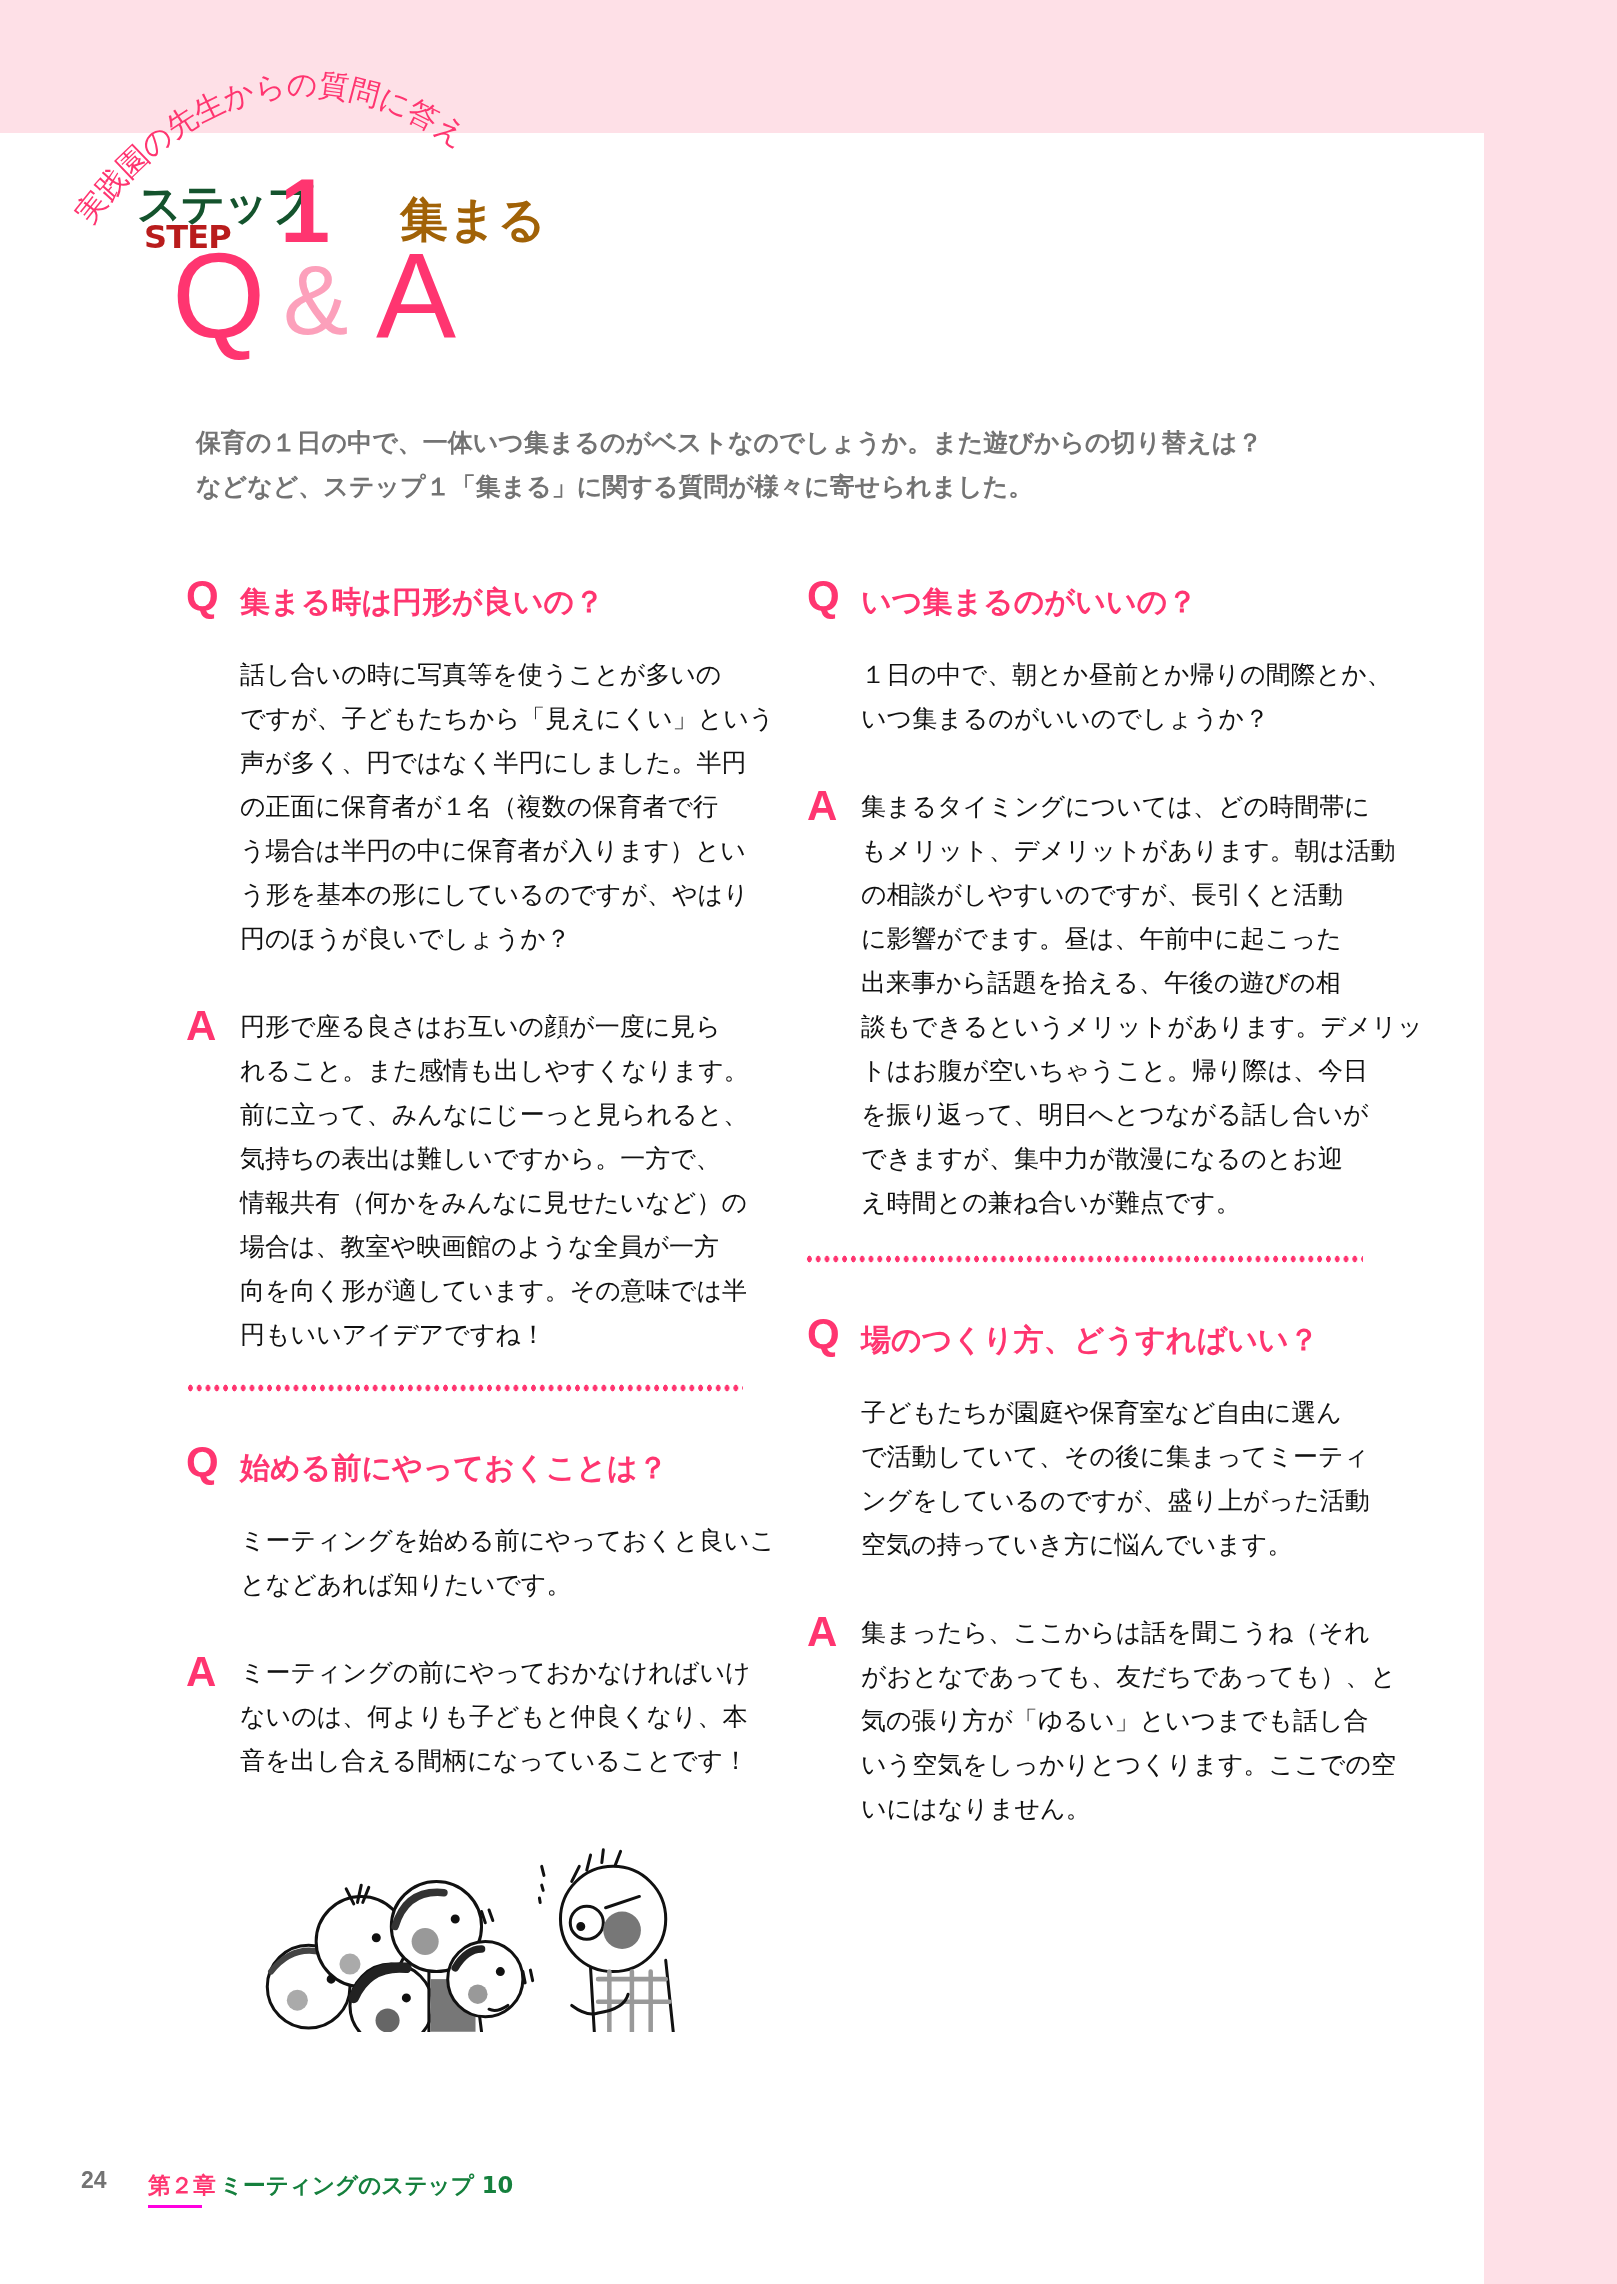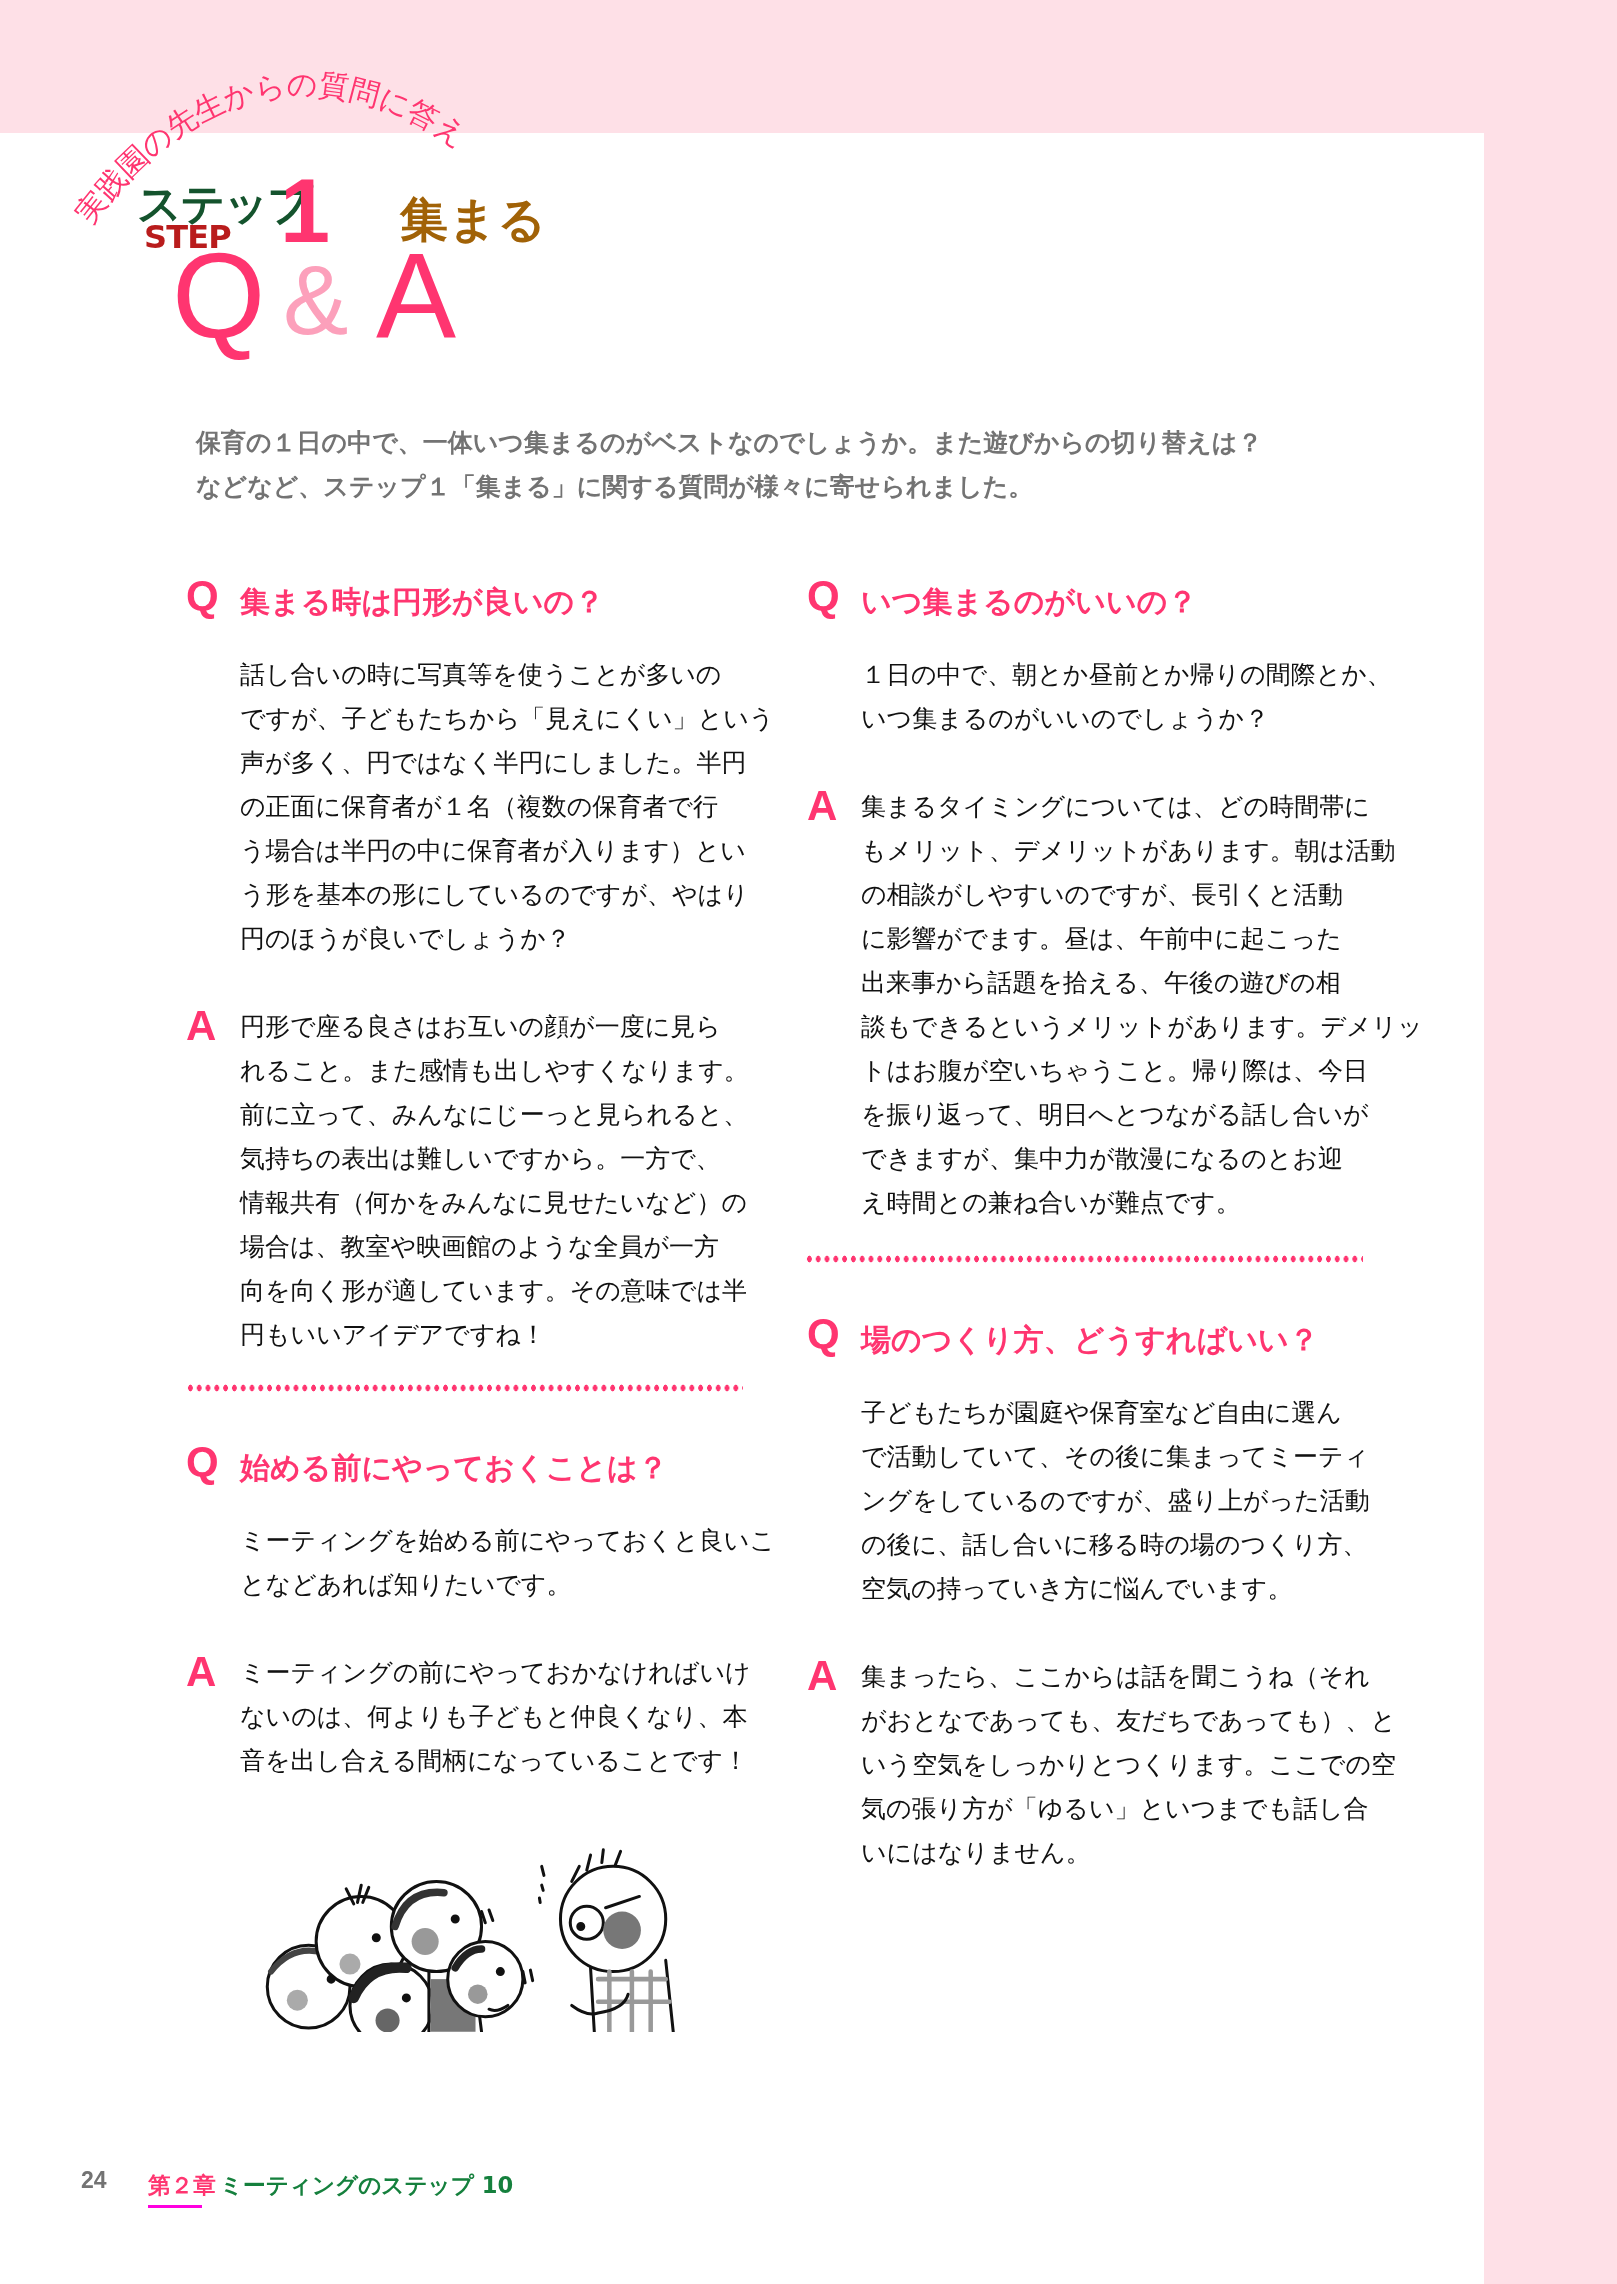--- a/index.html
+++ b/index.html
@@ -185,30 +185,29 @@
 <div class="col col-right" style="top:0;">
   <div class="block" style="top:1317px;">
     <div class="q-row">
       <span class="q-mark">Q</span>
       <span class="q-title">場のつくり方、どうすればいい？</span>
     </div>
     <div class="body-text" style="margin-top:29px;">
       <div>子どもたちが園庭や保育室など自由に選ん</div>
       <div>で活動していて、その後に集まってミーティ</div>
       <div>ングをしているのですが、盛り上がった活動</div>
-      <div>の後に、話し合いに移る時の場のつくり方、</div>
       <div>空気の持っていき方に悩んでいます。</div>
     </div>
     <div class="a-row" style="margin-top:44px;">
       <span class="a-mark">A</span>
       <div class="body-text">
         <div>集まったら、ここからは話を聞こうね（それ</div>
         <div>がおとなであっても、友だちであっても）、と</div>
+        <div>気の張り方が「ゆるい」といつまでも話し合</div>
         <div>いう空気をしっかりとつくります。ここでの空</div>
-        <div>気の張り方が「ゆるい」といつまでも話し合</div>
         <div>いにはなりません。</div>
       </div>
     </div>
   </div>
 </div>
 
 <div class="illus">
   <svg width="421" height="211" viewBox="0 0 560 280" fill="none" stroke="#111" stroke-width="4" stroke-linecap="round">
 
     <circle cx="70" cy="220" r="55" fill="#fff"></circle>

